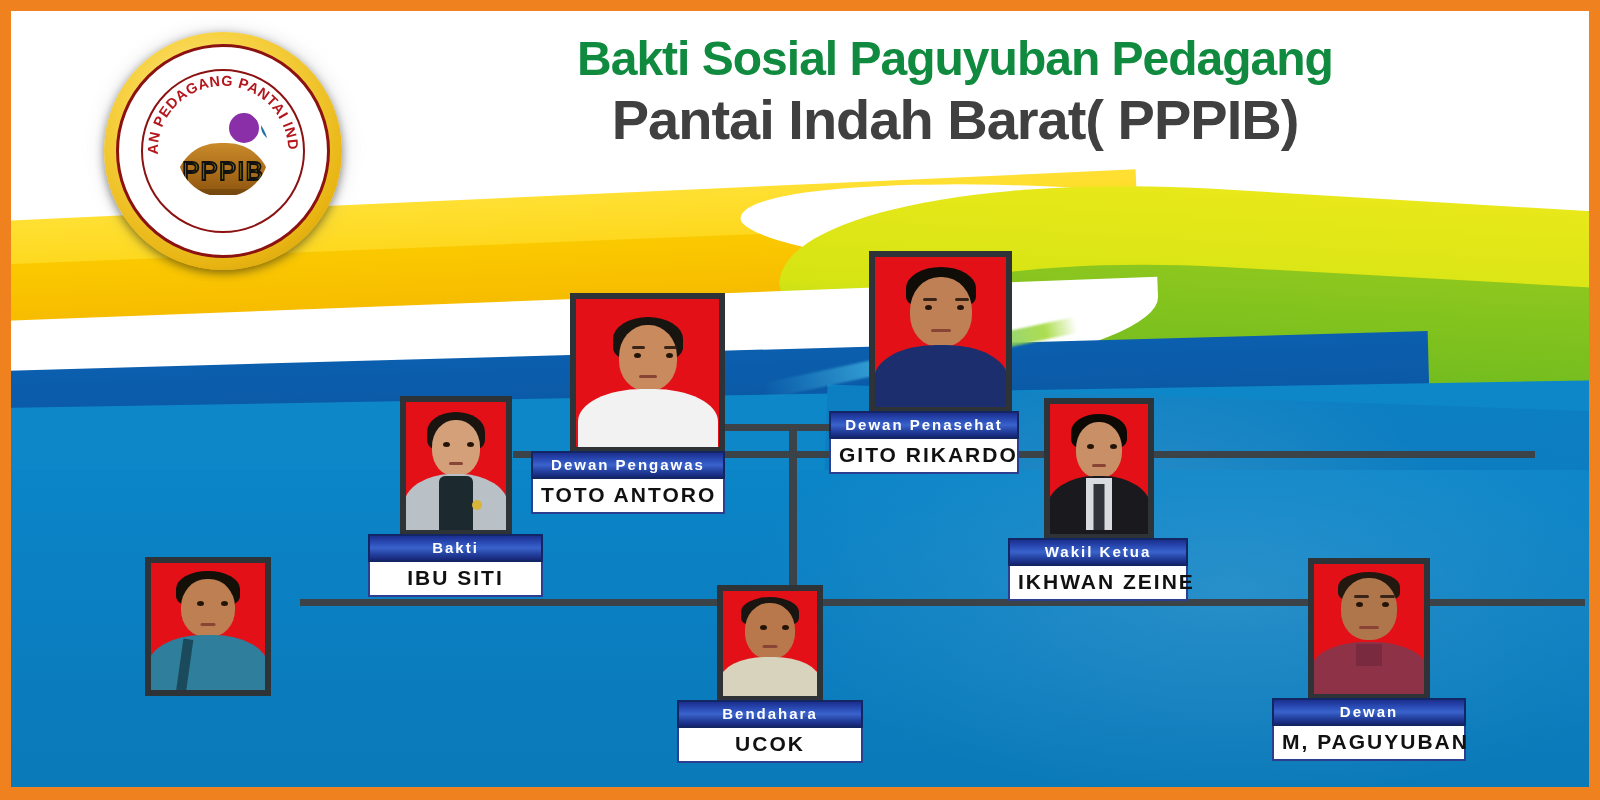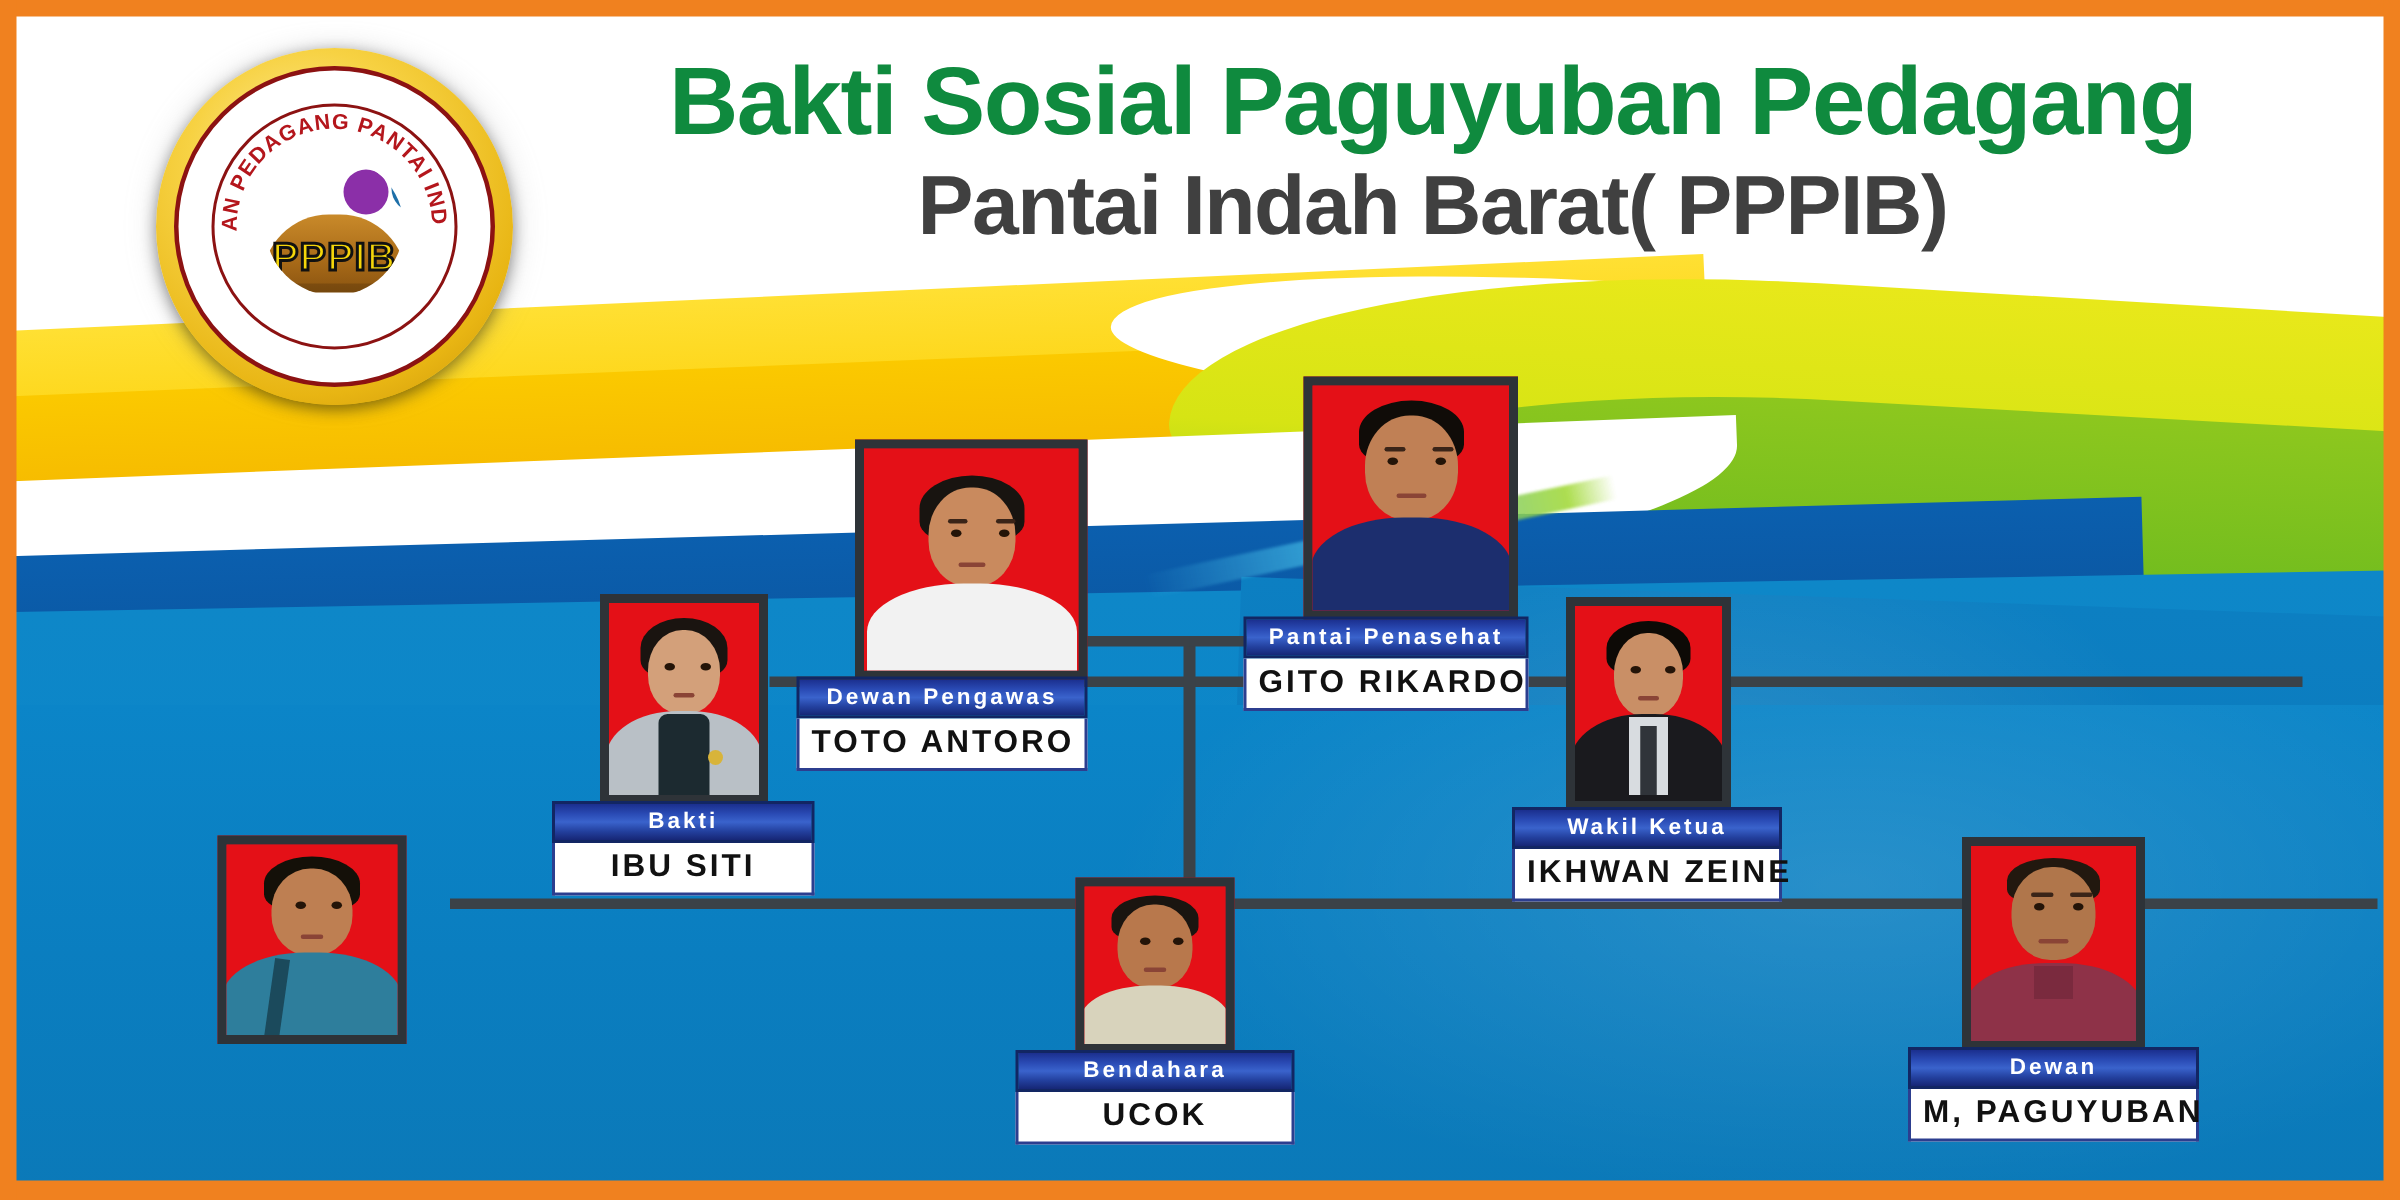--- a/index.html
+++ b/index.html
@@ -126,26 +126,26 @@
     width:96px;height:52px;border-radius:46px 46px 8px 8px;
     background:linear-gradient(180deg,#C98A2A 0%,#A86A18 60%,#8A5410 100%);
     box-shadow:inset 0 -6px 0 rgba(0,0,0,.15);}
   .logo-sun{position:absolute;left:50%;top:30px;transform:translateX(-50%);
     width:118px;height:80px;border-radius:60px 60px 0 0;
     background:linear-gradient(180deg,#F79A1E 0%,#F7C02C 55%,#F5D96B 100%);z-index:-1;}
   .logo-p3ib{position:absolute;left:50%;top:88px;transform:translateX(-50%);
     font-family:"Liberation Sans",sans-serif;font-weight:bold;font-size:30px;
     color:#ffffff;-webkit-text-stroke:2px #0A2E6E;letter-spacing:1px;white-space:nowrap;}
   .logo-bottom{position:absolute;left:0;right:0;bottom:10px;text-align:center;
-    font-weight:bold;font-size:26px;color:#F5D60A;-webkit-text-stroke:2px #111;letter-spacing:1px;}
+    font-weight:normal;font-size:26px;color:#F5D60A;-webkit-text-stroke:2px #111;letter-spacing:1px;}
   .fig{position:absolute;width:30px;height:30px;border-radius:50%;}
 
   
   .title{position:absolute;z-index:25;left:380px;top:34px;width:1150px;text-align:center;}
-  .title-l1{font-weight:bold;font-size:64px;line-height:1.04;color:#0F8A3E;
+  .title-l1{font-weight:bold;font-size:48px;line-height:1.04;color:#0F8A3E;
     letter-spacing:-1px;white-space:nowrap;}
   .title-l2{font-weight:bold;font-size:56px;line-height:1.06;color:#404040;
     letter-spacing:-1px;white-space:nowrap;margin-top:6px;}
 
   
   .conn{position:absolute;background:#3B4248;z-index:8;}
 
   
   .card{position:absolute;z-index:12;}
   .photo{position:relative;background:#E8131C;border:6px solid #2E3338;box-sizing:border-box;overflow:hidden;}
@@ -256,21 +256,21 @@
       <div class="hair" style="top:10px;width:70px;height:42px;background:#100C08;"></div>
       <div class="head" style="top:20px;width:62px;height:70px;background:#C08055;"></div>
       <div class="eye" style="left:50px;top:48px;"></div>
       <div class="eye" style="left:82px;top:48px;"></div>
       <div class="brow" style="left:48px;top:41px;width:14px;"></div>
       <div class="brow" style="left:80px;top:41px;width:14px;"></div>
       <div class="mouth" style="top:72px;width:20px;"></div>
       <div class="torso" style="top:88px;width:134px;height:74px;background:#1C2E6E;"></div>
     </div>
     <div class="label">
-      <div class="lab-role">Pantai Penasehat</div>
+      <div class="lab-role">Dewan Penasehat</div>
       <div class="lab-name">GITO RIKARDO</div>
     </div>
   </div>
 
   <div class="card" style="left:368px;top:396px;width:175px;">
     <div class="photo" style="width:112px;height:140px;margin-left:32px;">
       <div class="photo-inner"></div>
       <div class="hair" style="top:10px;width:58px;height:40px;background:#1A1410;"></div>
       <div class="head" style="top:18px;width:48px;height:56px;background:#D3A07A;"></div>
       <div class="eye" style="left:37px;top:40px;"></div>

